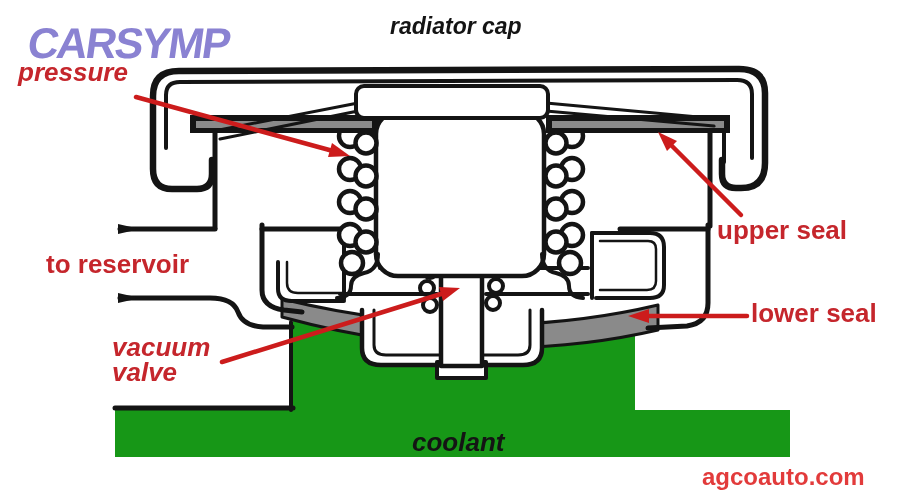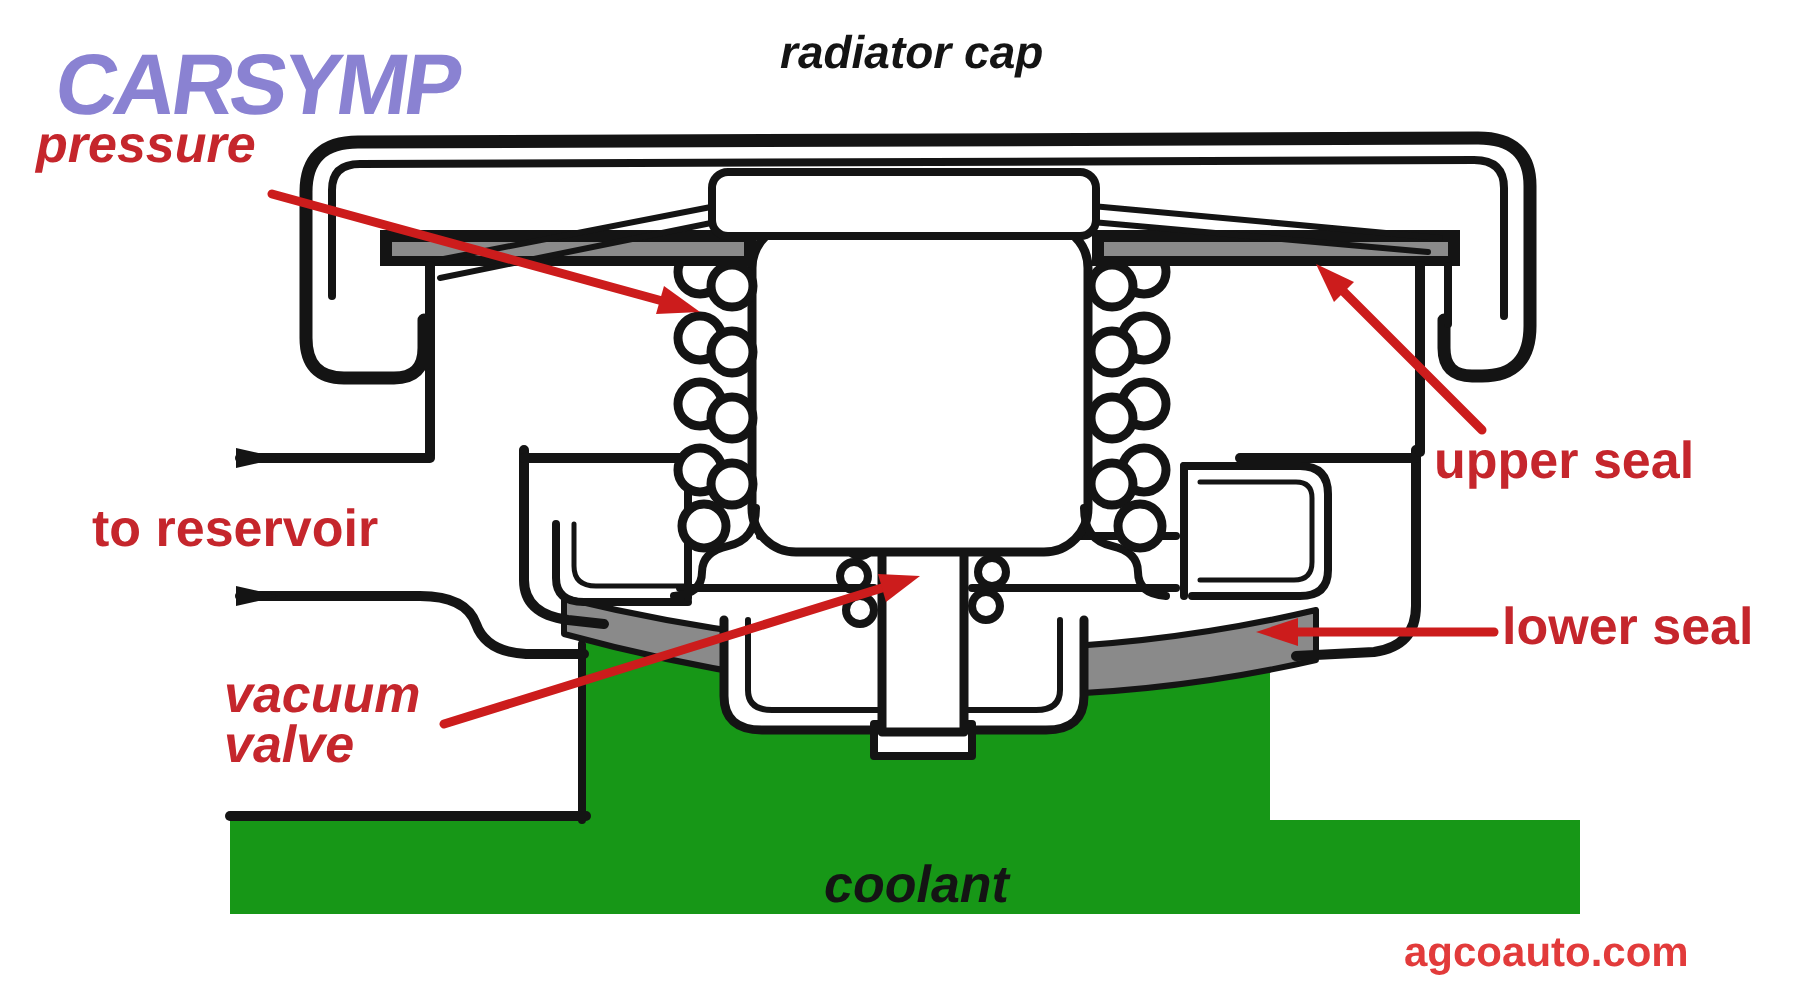--- a/index.html
+++ b/index.html
@@ -13,21 +13,21 @@
   .lbl{position:absolute;font-weight:bold;font-size:26px;line-height:25px;color:var(--label);white-space:nowrap;}
   .lbl.dark{color:var(--line);}
   .center{text-align:left;font-style:italic;}
   #title{left:390px;top:14px;width:150px;font-size:23px;}
   #lbl-pressure-spring{left:18px;top:60px;width:122px;}
   #lbl-to-reservoir{left:46px;top:252px;}
   #lbl-vacuum-valve{left:112px;top:335px;width:104px;}
   #lbl-upper-seal{left:717px;top:218px;}
   #lbl-lower-seal{left:751px;top:301px;}
   #lbl-coolant{left:412px;top:401px;width:110px;margin-top:29px;}
-  #watermark{left:702px;top:464px;font-size:21px;font-weight:600;color:var(--wm);}
+  #watermark{left:702px;top:464px;font-size:24px;font-weight:600;color:var(--wm);}
   #logo{position:absolute;left:28px;top:22px;color:var(--logo);font-size:43px;font-weight:800;
         letter-spacing:-2px;transform:skewX(-8deg);line-height:43px;}
   #logo-suffix{position:absolute;left:206px;top:52px;color:var(--logo2);font-size:28px;
         font-weight:bold;font-style:italic;letter-spacing:1px;}
   
   .ink{stroke:var(--line);stroke-linecap:round;stroke-linejoin:round;fill:none;}
   .fill-white{fill:#fff;}
   .fill-line{fill:var(--line);stroke:none;}
   .fill-seal{fill:var(--seal);}
   .fill-green{fill:var(--green);stroke:none;}

